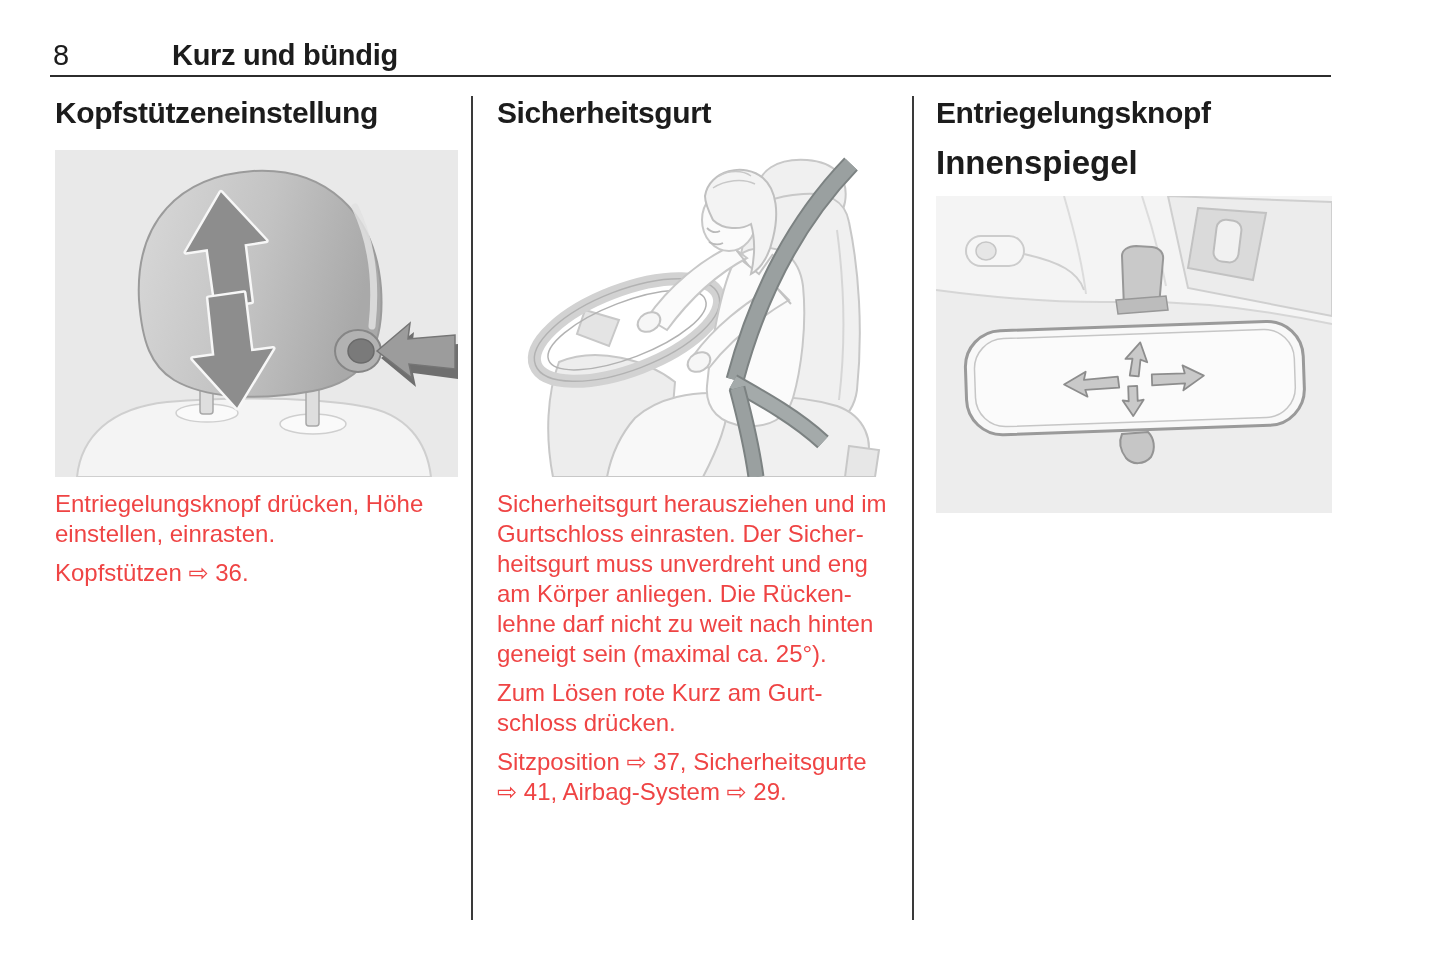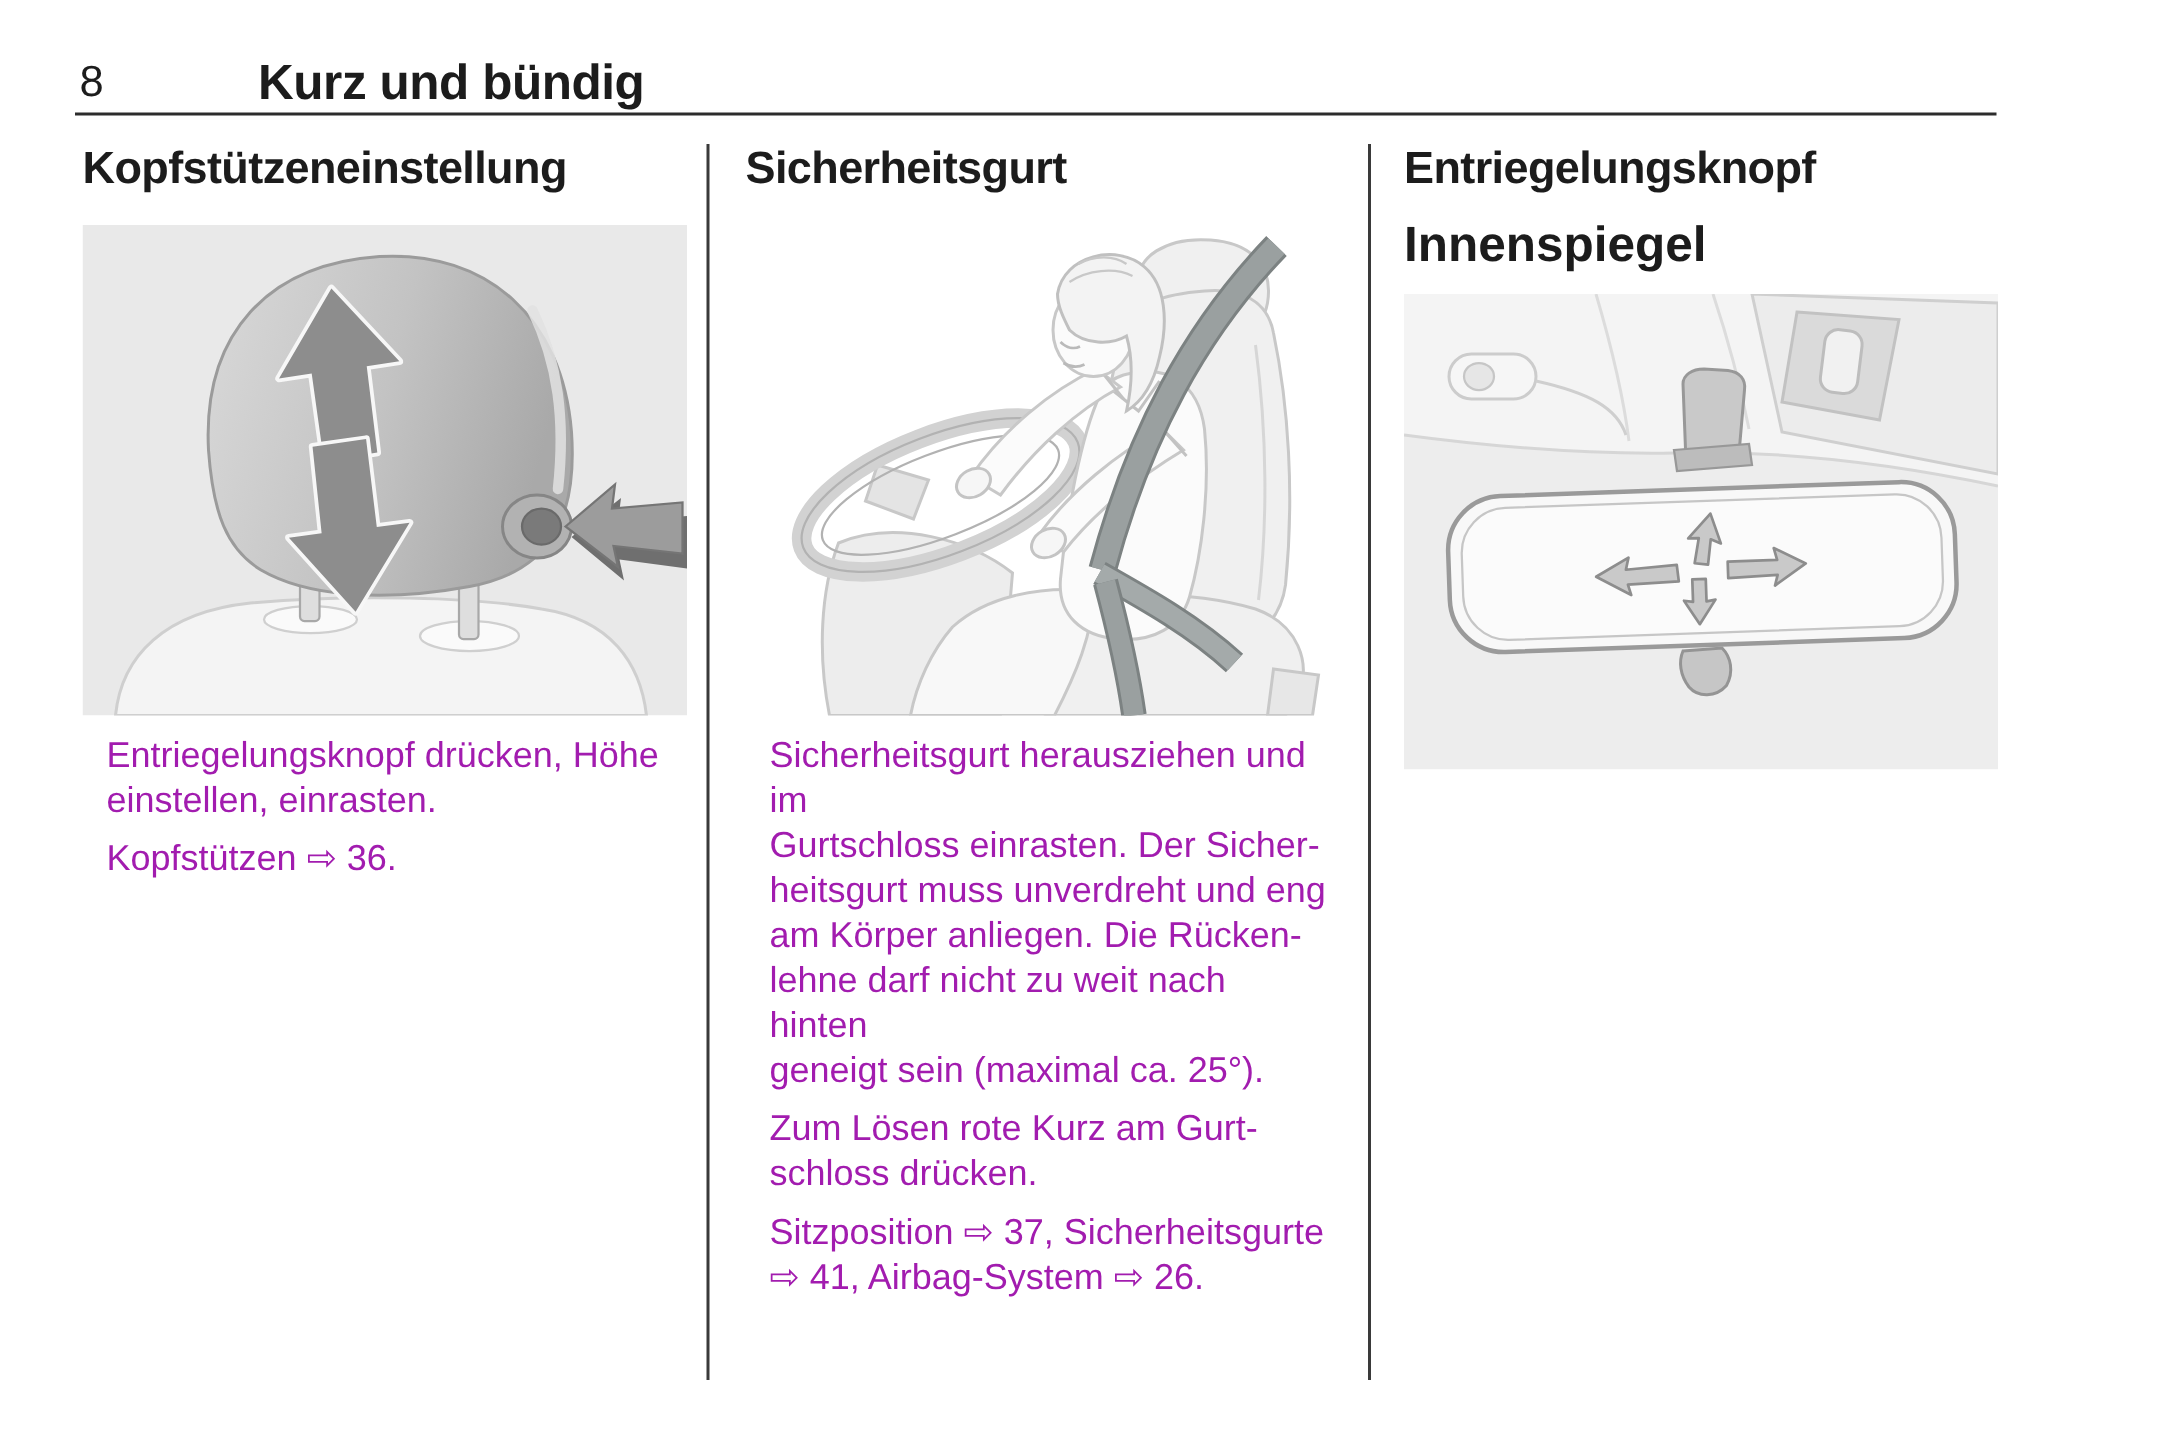--- a/index.html
+++ b/index.html
@@ -2,39 +2,39 @@
 <html lang="de"><head>
 <meta charset="utf-8">
 <title>Kurz und bündig – Seite 8</title>
 <style>
   html,body{margin:0;padding:0;background:#ffffff;}
   .page{
     position:relative;width:1445px;height:965px;background:#ffffff;
     font-family:"Liberation Sans","DejaVu Sans",sans-serif;color:#1c1c1c;overflow:hidden;
   }
   .page-number{position:absolute;left:53px;top:39px;font-size:29px;font-weight:400;line-height:32px;}
-  .chapter-title{position:absolute;left:172px;top:39px;font-size:33px;font-weight:700;line-height:32px;letter-spacing:-0.3px;}
+  .chapter-title{position:absolute;left:172px;top:39px;font-size:29px;font-weight:700;line-height:32px;letter-spacing:-0.3px;}
   .header-rule{position:absolute;left:50px;top:75px;width:1281px;height:2px;background:#2c2c2c;}
   .col-sep{position:absolute;top:96px;width:2px;height:824px;background:#3a3a3a;}
   .sep-1{left:471px;}
   .sep-2{left:912px;}
   .col{position:absolute;top:95px;}
   .col-1{left:55px;width:420px;}
   .col-2{left:497px;width:391px;}
   .col-3{left:936px;width:396px;}
   .section-heading{margin:0;font-size:30px;font-weight:700;line-height:36px;letter-spacing:-0.4px;}
   .sub-heading{margin:17px 0 0 0;font-size:33px;font-weight:700;line-height:30px;}
   figure{margin:0;padding:0;}
   .fig-1{margin-top:19px;width:403px;height:327px;}
   .fig-2{margin-top:19px;width:391px;height:327px;}
   .fig-3{margin-top:18px;width:396px;height:317px;}
   figure svg{display:block;width:100%;height:100%;}
   .body-text{margin-top:12px;}
   .col-3 .body-text{margin-top:23px;}
-  .para{margin:0 0 9px 16px;font-size:24px;line-height:30px;white-space:pre-line;color:#a21caf;}
+  .para{margin:0 0 9px 0;font-size:24px;line-height:30px;white-space:pre-line;color:#ef4444;}
 </style>
 </head>
 <body>
 
 <div class="page">
 
   <div class="page-number">8</div>
   <div class="chapter-title">Kurz und bündig</div>
   <div class="header-rule"></div>
 
@@ -133,21 +133,21 @@
     <div class="body-text">
       <p class="para">Sicherheitsgurt herausziehen und im
 Gurtschloss einrasten. Der Sicher-
 heitsgurt muss unverdreht und eng
 am Körper anliegen. Die Rücken-
 lehne darf nicht zu weit nach hinten
 geneigt sein (maximal ca. 25°).</p>
       <p class="para">Zum Lösen rote Kurz am Gurt-
 schloss drücken.</p>
       <p class="para">Sitzposition ⇨ 37, Sicherheitsgurte
-⇨ 41, Airbag-System ⇨ 26.</p>
+⇨ 41, Airbag-System ⇨ 29.</p>
     </div>
   </section>
 
   <section class="col col-3">
     <h1 class="section-heading">Entriegelungsknopf</h1>
     <h2 class="sub-heading">Innenspiegel</h2>
 
     <figure class="fig-3">
       <svg viewBox="0 0 396 317" xmlns="http://www.w3.org/2000/svg">
         <rect width="396" height="317" fill="#ededed"></rect>

